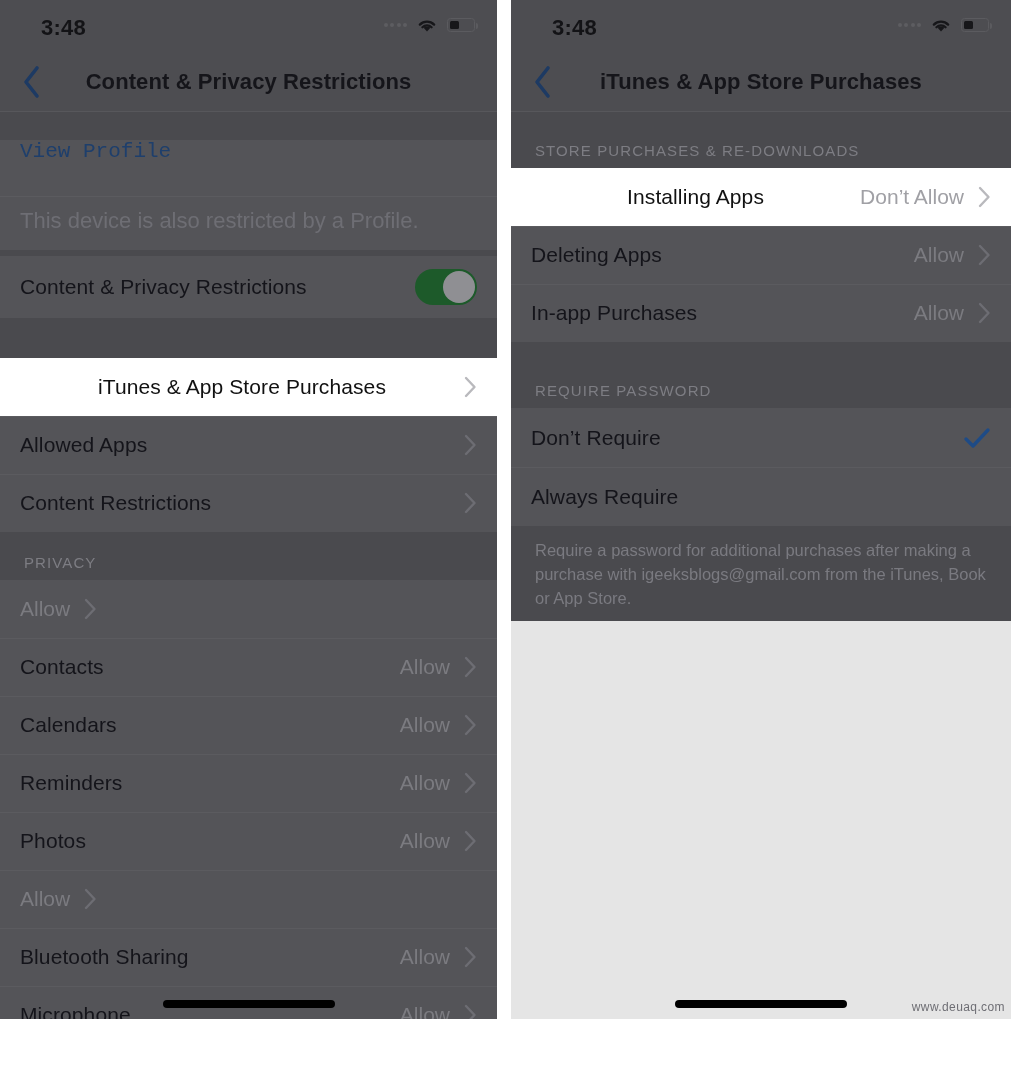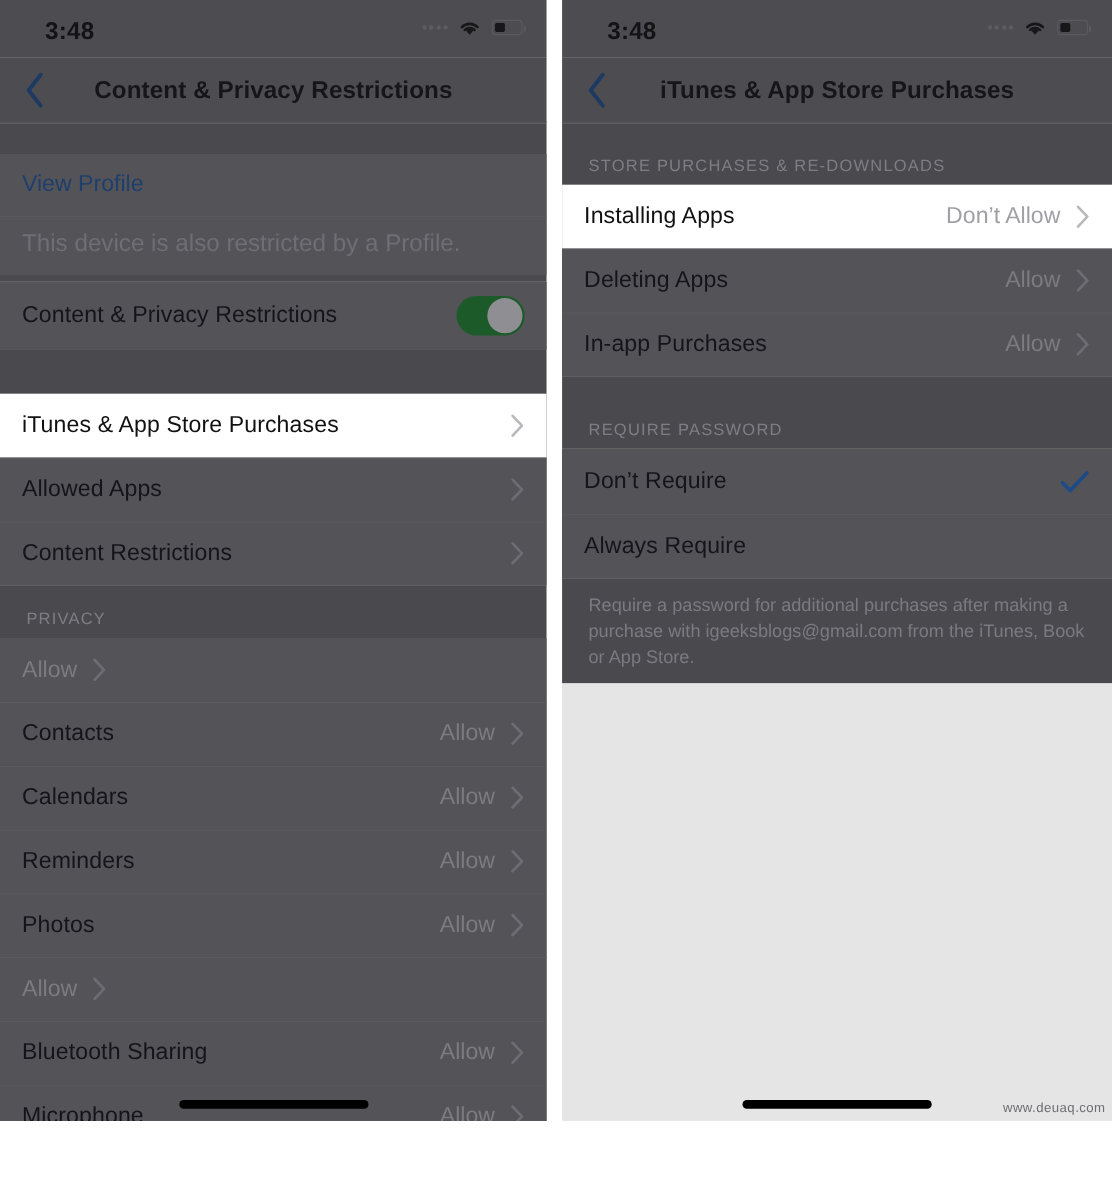--- a/index.html
+++ b/index.html
@@ -86,21 +86,21 @@
   .group { background: #545458; }
   .row {
     position: relative;
     display: flex; align-items: center;
     padding: 0 20px;
     background: #545458;
     min-height: 58px;
     cursor: pointer;
   }
   .row + .row { box-shadow: inset 0 1px 0 #5b5b5f; }
-  .row.highlight { background: #ffffff; box-shadow: none; }
+  .row.highlight { background: #ffffff; box-shadow: none; text-align: center; }
   .row .label {
     font-size: 21px; color: #14141a; flex: 1 1 auto;
     letter-spacing: .1px; white-space: nowrap;
   }
   .row.highlight .label { color: #111; }
   .row .value {
     font-size: 21px; color: #7b7b80; margin-right: 14px;
     white-space: nowrap;
   }
   .row.highlight .value { color: #a0a0a5; }
@@ -116,22 +116,23 @@
     background: #4a4a4e;
   }
   .footnote {
     font-size: 16.5px; color: #7a7a80;
     line-height: 1.45;
     padding: 13px 24px 10px 24px;
     background: #4a4a4e;
   }
   .link-row {
     background: #545458; min-height: 56px;
-    display: flex; align-items: center; padding: 0 20px;
+    display: flex; padding: 0 20px;
     cursor: pointer;
+    font-family: Liberation Mono, monospace;
   }
   .link-row .label { font-size: 21px; color: #1e3f6c; }
   .desc-row {
     background: #545458; padding: 12px 20px 16px 20px;
     font-size: 22px; color: #6e6e74;
     box-shadow: inset 0 1px 0 #5b5b5f;
   }
 
   
   .toggle {

